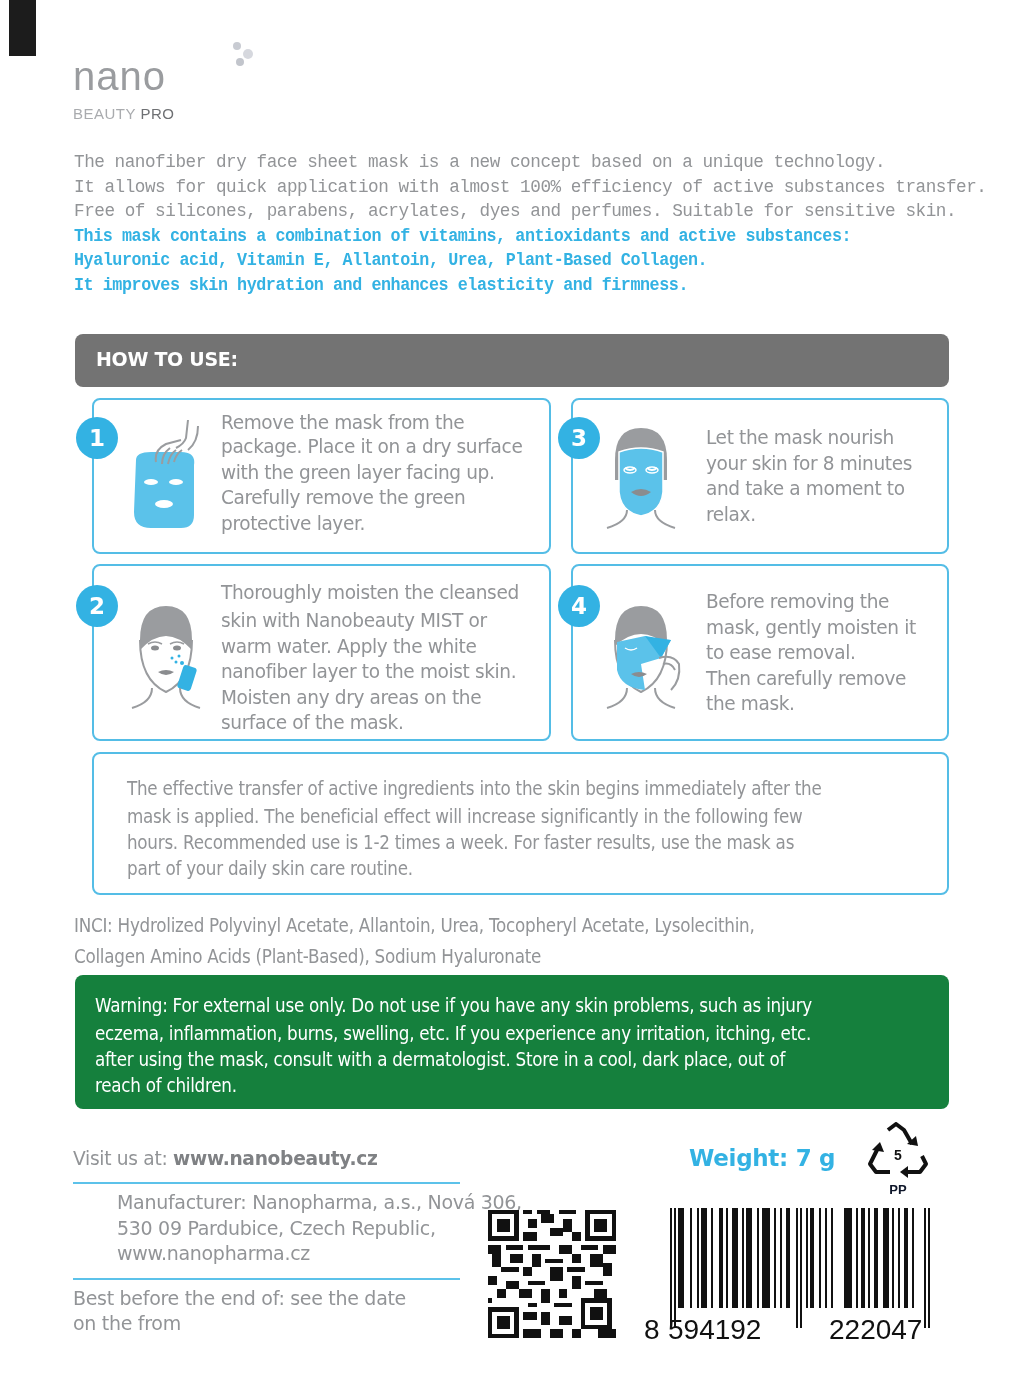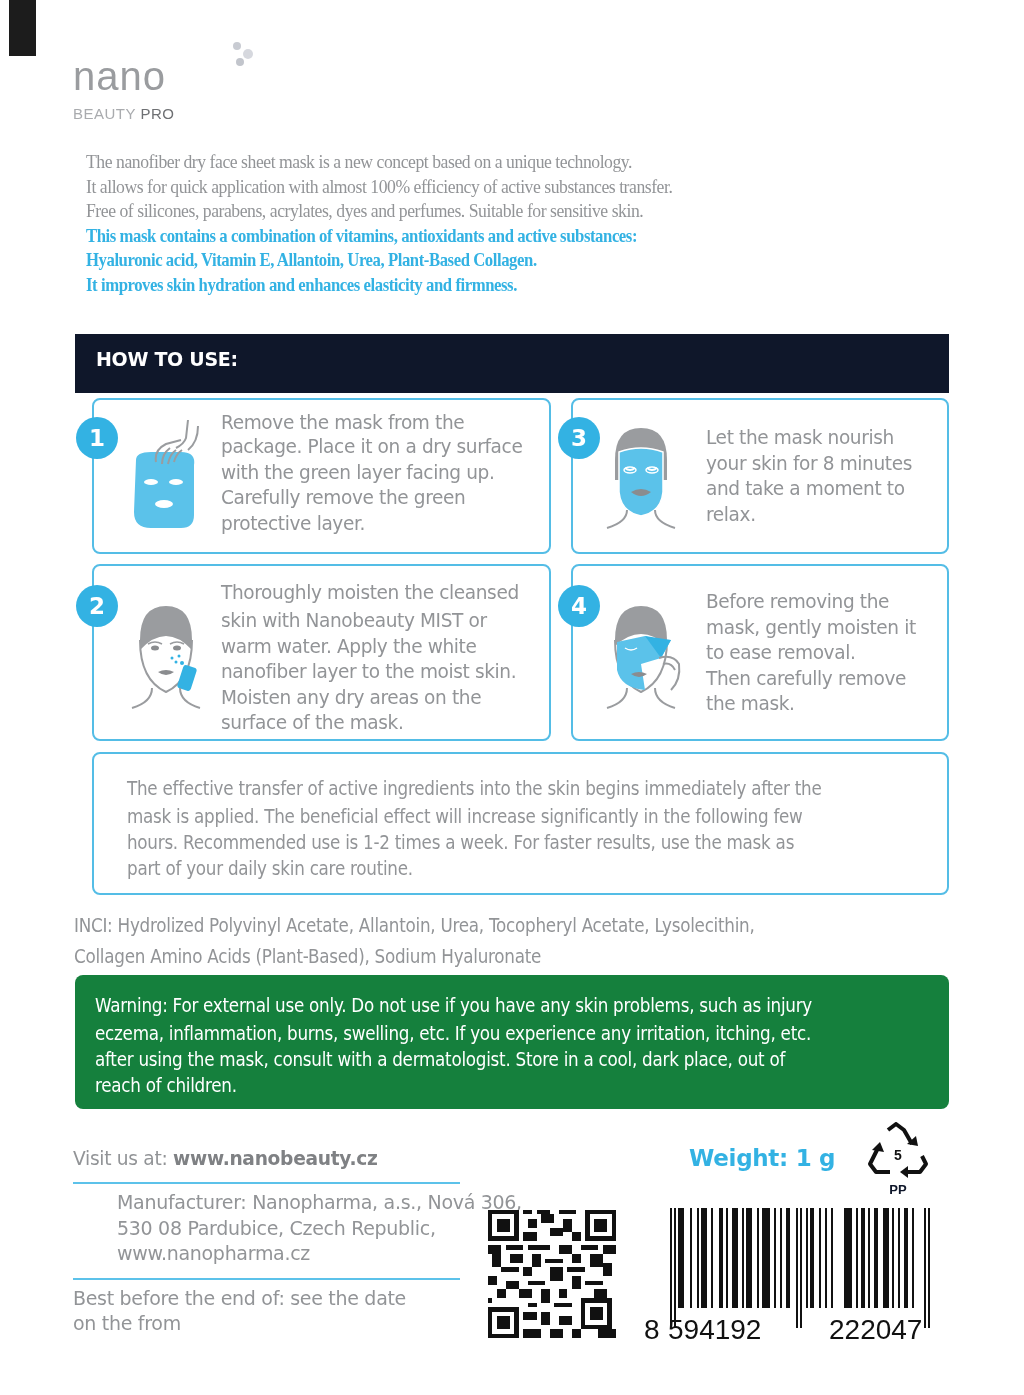--- a/index.html
+++ b/index.html
@@ -6,25 +6,25 @@
   html, body { width: 1024px; height: 1395px; background: #ffffff; overflow: hidden; }
   body { position: relative; font-family: "DejaVu Sans Condensed", "Liberation Sans", sans-serif; color: #8a8c8f; }
   .corner-mark { position: absolute; left: 9px; top: 0; width: 27px; height: 56px; background: #1c1c1c; }
 
   .logo { position: absolute; left: 73px; top: 48px; }
   .logo-word { font-family: "Liberation Sans", sans-serif; font-size: 40px; color: #9a9c9f; letter-spacing: 1px; line-height: 56px; font-weight: 400; }
   .logo-sub { font-family: "Liberation Sans", sans-serif; font-size: 15px; color: #a9abae; letter-spacing: 0.5px; margin-top: 1px; }
   .logo-sub b { font-weight: 400; color: #6e7073; }
   .logo-dots { position: absolute; left: 155px; top: -8px; width: 30px; height: 30px; }
 
-  .intro { position: absolute; left: 74px; top: 150px; width: 920px; font-family: Liberation Serif, serif; margin-left: 12px; }
+  .intro { position: absolute; left: 74px; top: 150px; width: 920px; font-family: Liberation Mono, monospace; }
   .intro p { font-size: 19px; line-height: 24.6px; color: #929497; letter-spacing: -0.5px; white-space: nowrap; transform: scaleX(0.93); transform-origin: left; }
   .intro p.hl { color: #33b2e3; font-weight: bold; transform: scaleX(0.88); }
 
-  .howto-bar { position: absolute; left: 75px; top: 334px; width: 874px; height: 59px; background: #0f172a; border-radius: 0; }
+  .howto-bar { position: absolute; left: 75px; top: 334px; width: 874px; height: 53px; background: #737373; border-radius: 8px; }
   .howto-bar span { position: absolute; left: 21px; top: 14px; color: #ffffff; font-family: "DejaVu Sans", sans-serif; font-weight: bold; font-size: 19px; letter-spacing: -0.3px; }
 
   .step { position: absolute; border: 2px solid #54bde6; border-radius: 8px; background: #fff; }
   .step-num { position: absolute; width: 42px; height: 42px; border-radius: 50%; background: #33b2e3; color: #fff; font-family: "DejaVu Sans", sans-serif; font-weight: bold; font-size: 23px; text-align: center; line-height: 42px; }
   .step-text { position: absolute; font-family: "DejaVu Sans", sans-serif; font-size: 19.5px; line-height: 25.5px; color: #929497; letter-spacing: -0.4px; transform: scaleX(0.95); transform-origin: left; }
   .step-illu { position: absolute; }
 
   .note-box { position: absolute; left: 92px; top: 752px; width: 857px; height: 143px; border: 2px solid #54bde6; border-radius: 8px; }
   .note-text { position: absolute; left: 33px; top: 20px; width: 860px; font-family: "DejaVu Sans", sans-serif; font-size: 19.5px; line-height: 26px; color: #929497; transform: scaleX(0.86); transform-origin: left; letter-spacing: -0.3px; white-space: nowrap; }
   .note-text div { white-space: nowrap; }
@@ -184,21 +184,21 @@
   </div>
 </div>
 
 <div class="footer-left">
   <div class="visit">
     <span>Visit us at: </span><b>www.nanobeauty.cz</b>
   </div>
   <div class="rule"></div>
   <div class="mfr">
     <div>Manufacturer: Nanopharma, a.s., Nová 306,</div>
-    <div>530 08 Pardubice, Czech Republic,</div>
+    <div>530 09 Pardubice, Czech Republic,</div>
     <div>www.nanopharma.cz</div>
   </div>
   <div class="rule"></div>
   <div class="best">
     <div>Best before the end of: see the date</div>
     <div>on the from</div>
   </div>
 </div>
 
 <svg class="qr" viewBox="0 0 29 29" shape-rendering="crispEdges">
@@ -258,21 +258,21 @@
     <rect x="8" y="23" width="3" height="2"></rect>
       <rect x="12" y="23" width="2" height="3"></rect>
       <rect x="16" y="24" width="3" height="2"></rect>
     <rect x="8" y="27" width="4" height="2"></rect>
       <rect x="14" y="27" width="3" height="2"></rect>
       <rect x="19" y="27" width="2" height="2"></rect>
       <rect x="25" y="27" width="4" height="2"></rect>
   </g>
 </svg>
 
-<div class="weight">Weight: 1 g</div>
+<div class="weight">Weight: 7 g</div>
 
 <div class="recycle">
   <svg width="64" height="58" viewBox="0 0 64 58">
     <path d="M22 8 L30 2 L38 8 L46 22" stroke="#111" stroke-width="4" fill="none" stroke-linejoin="round"></path>
     <polygon points="41,22 52,24 50,14" fill="#111"></polygon>
     <path d="M56 34 L60 42 L54 50 L40 50" stroke="#111" stroke-width="4" fill="none" stroke-linejoin="round"></path>
     <polygon points="42,44 34,50 42,56" fill="#111"></polygon>
     <path d="M24 50 L10 50 L4 42 L12 26" stroke="#111" stroke-width="4" fill="none" stroke-linejoin="round"></path>
     <polygon points="6,28 14,20 18,30" fill="#111"></polygon>
     <text x="32" y="38" text-anchor="middle" font-family="Liberation Sans, sans-serif" font-weight="bold" font-size="14" fill="#111">5</text>

